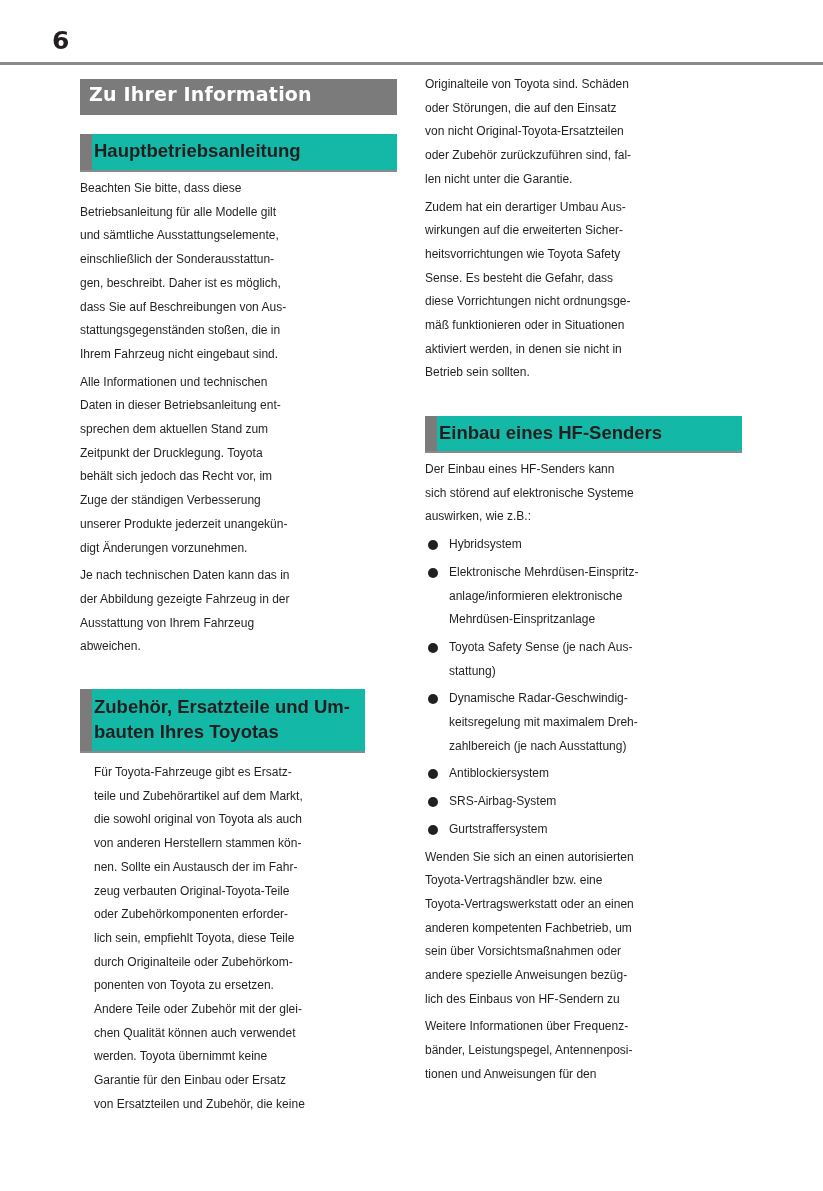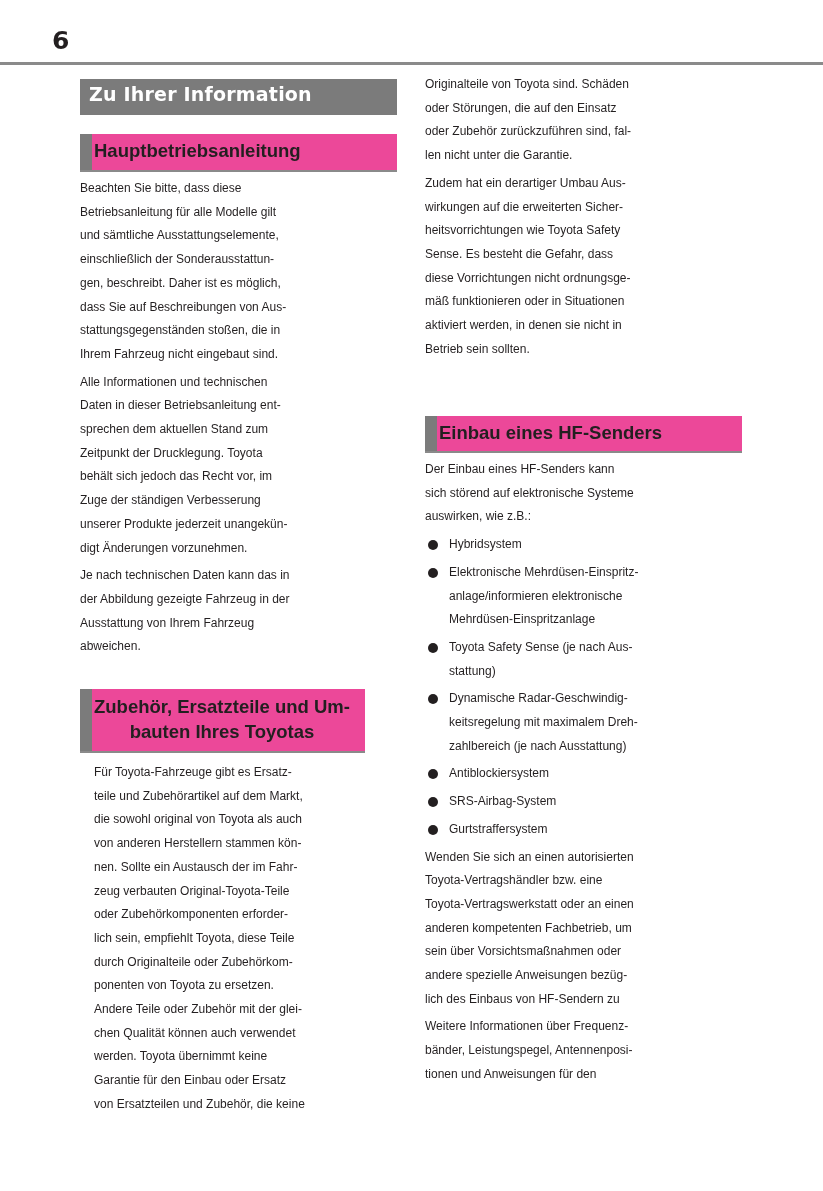--- a/index.html
+++ b/index.html
@@ -4,21 +4,21 @@
   <style>
     html, body { margin: 0; padding: 0; background: #ffffff; }
     body { width: 823px; height: 1191px; position: relative; overflow: hidden;
            font-family: "Liberation Sans", sans-serif; color: #231f20; }
     .page-number { position: absolute; left: 52px; top: 26px; font-size: 25px; font-weight: bold;
                    font-family: "DejaVu Sans", sans-serif; color: #231f20; }
     .top-rule { position: absolute; left: 0; top: 62px; width: 823px; height: 3px; background: #8a8a8a; }
     .chapter-bar { position: absolute; left: 80px; top: 79px; width: 317px; height: 36px; background: #7b7b7b; }
     .chapter-title { position: absolute; left: 9px; top: 4px; font-size: 19px; font-weight: bold;
                      color: #ffffff; font-family: "DejaVu Sans", sans-serif; letter-spacing: 0.2px; text-align: center; }
-    .section-head { position: absolute; background: #ec4899; border-bottom: 2px solid #8a8a8a; text-align: center; }
+    .section-head { position: absolute; background: #14b8a6; border-bottom: 2px solid #8a8a8a; }
     .section-head .marker { position: absolute; left: 0; top: 0; bottom: 0; width: 12px; background: #7b7b7b; }
     .section-head .title { position: absolute; left: 14px; font-size: 18.5px; font-weight: bold; line-height: 25px; color: #231f20; }
     .col { position: absolute; width: 318px; font-size: 12px; line-height: 23.7px; }
     .para { margin: 0 0 4px 0; }
     .ln { display: block; white-space: nowrap; }
     .bullets { list-style: none; margin: 0 0 4px 0; padding: 0; }
     .bullets li { position: relative; padding-left: 24px; margin-bottom: 4px; }
     .bullet-dot { position: absolute; left: 3px; top: 7px; width: 10px; height: 10px; border-radius: 50%; background: #231f20; }
   </style>
 </head>
@@ -90,20 +90,21 @@
     <span class="ln">werden. Toyota übernimmt keine</span>
     <span class="ln">Garantie für den Einbau oder Ersatz</span>
     <span class="ln">von Ersatzteilen und Zubehör, die keine</span>
   </p>
 </div>
 
 <div class="col" style="left:425px; top:73px;">
   <p class="para">
     <span class="ln">Originalteile von Toyota sind. Schäden</span>
     <span class="ln">oder Störungen, die auf den Einsatz</span>
+    <span class="ln">von nicht Original-Toyota-Ersatzteilen</span>
     <span class="ln">oder Zubehör zurückzuführen sind, fal-</span>
     <span class="ln">len nicht unter die Garantie.</span>
   </p>
   <p class="para">
     <span class="ln">Zudem hat ein derartiger Umbau Aus-</span>
     <span class="ln">wirkungen auf die erweiterten Sicher-</span>
     <span class="ln">heitsvorrichtungen wie Toyota Safety</span>
     <span class="ln">Sense. Es besteht die Gefahr, dass</span>
     <span class="ln">diese Vorrichtungen nicht ordnungsge-</span>
     <span class="ln">mäß funktionieren oder in Situationen</span>

